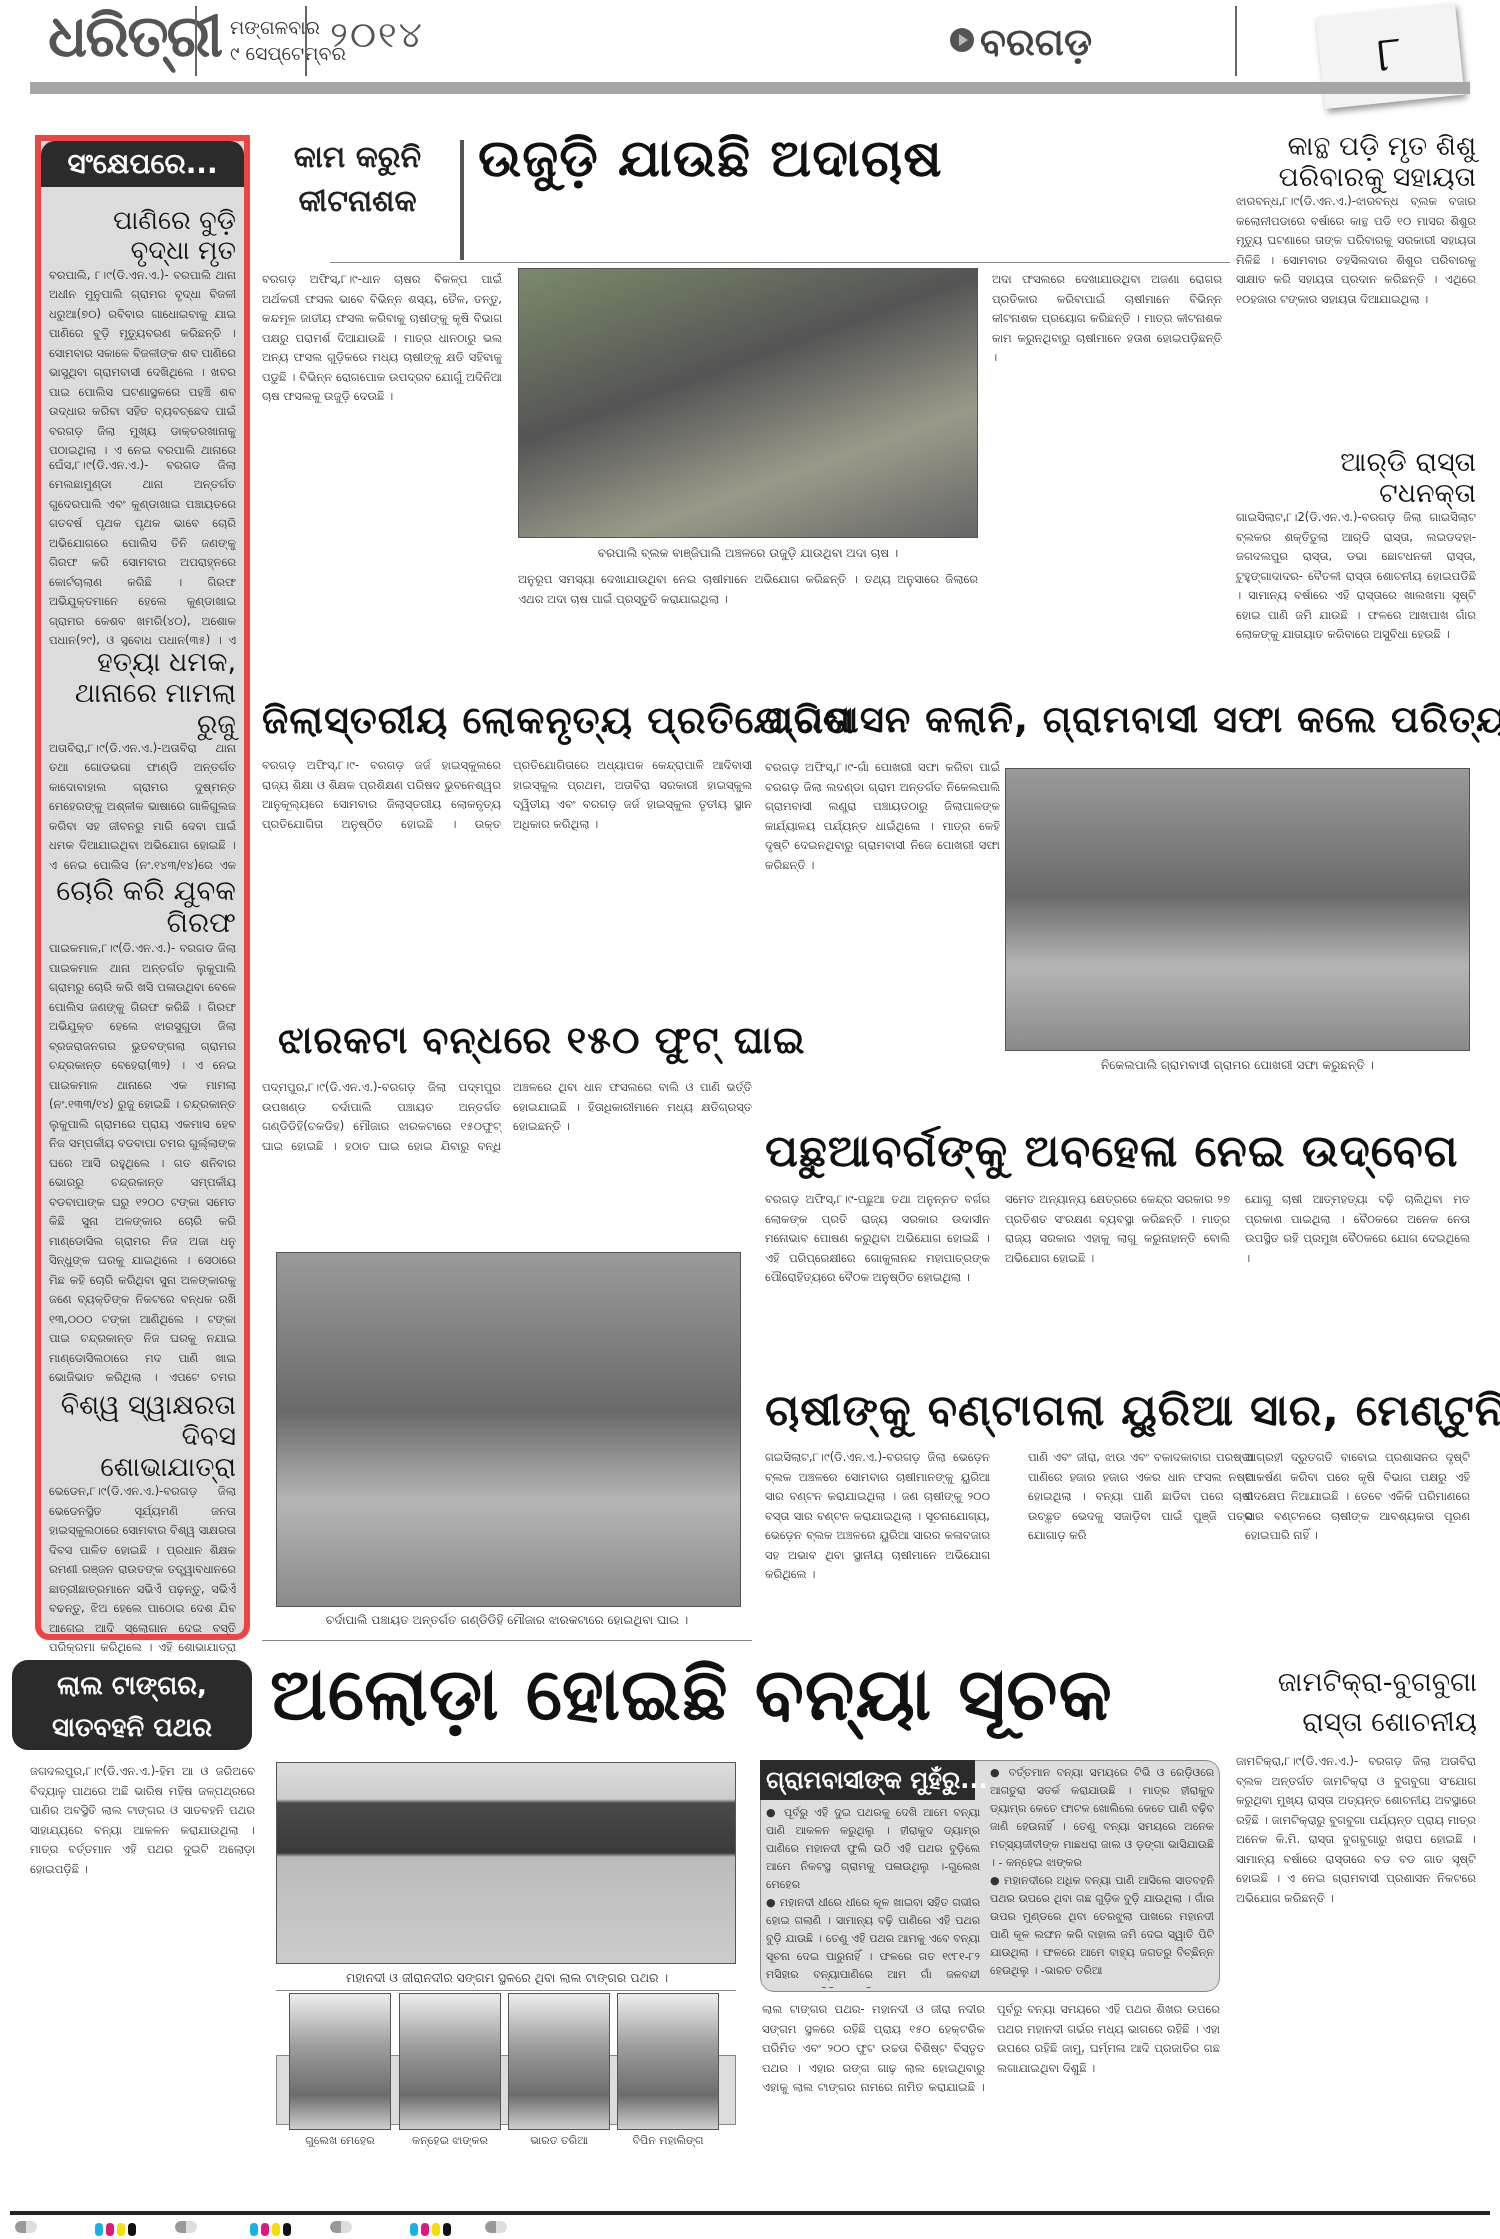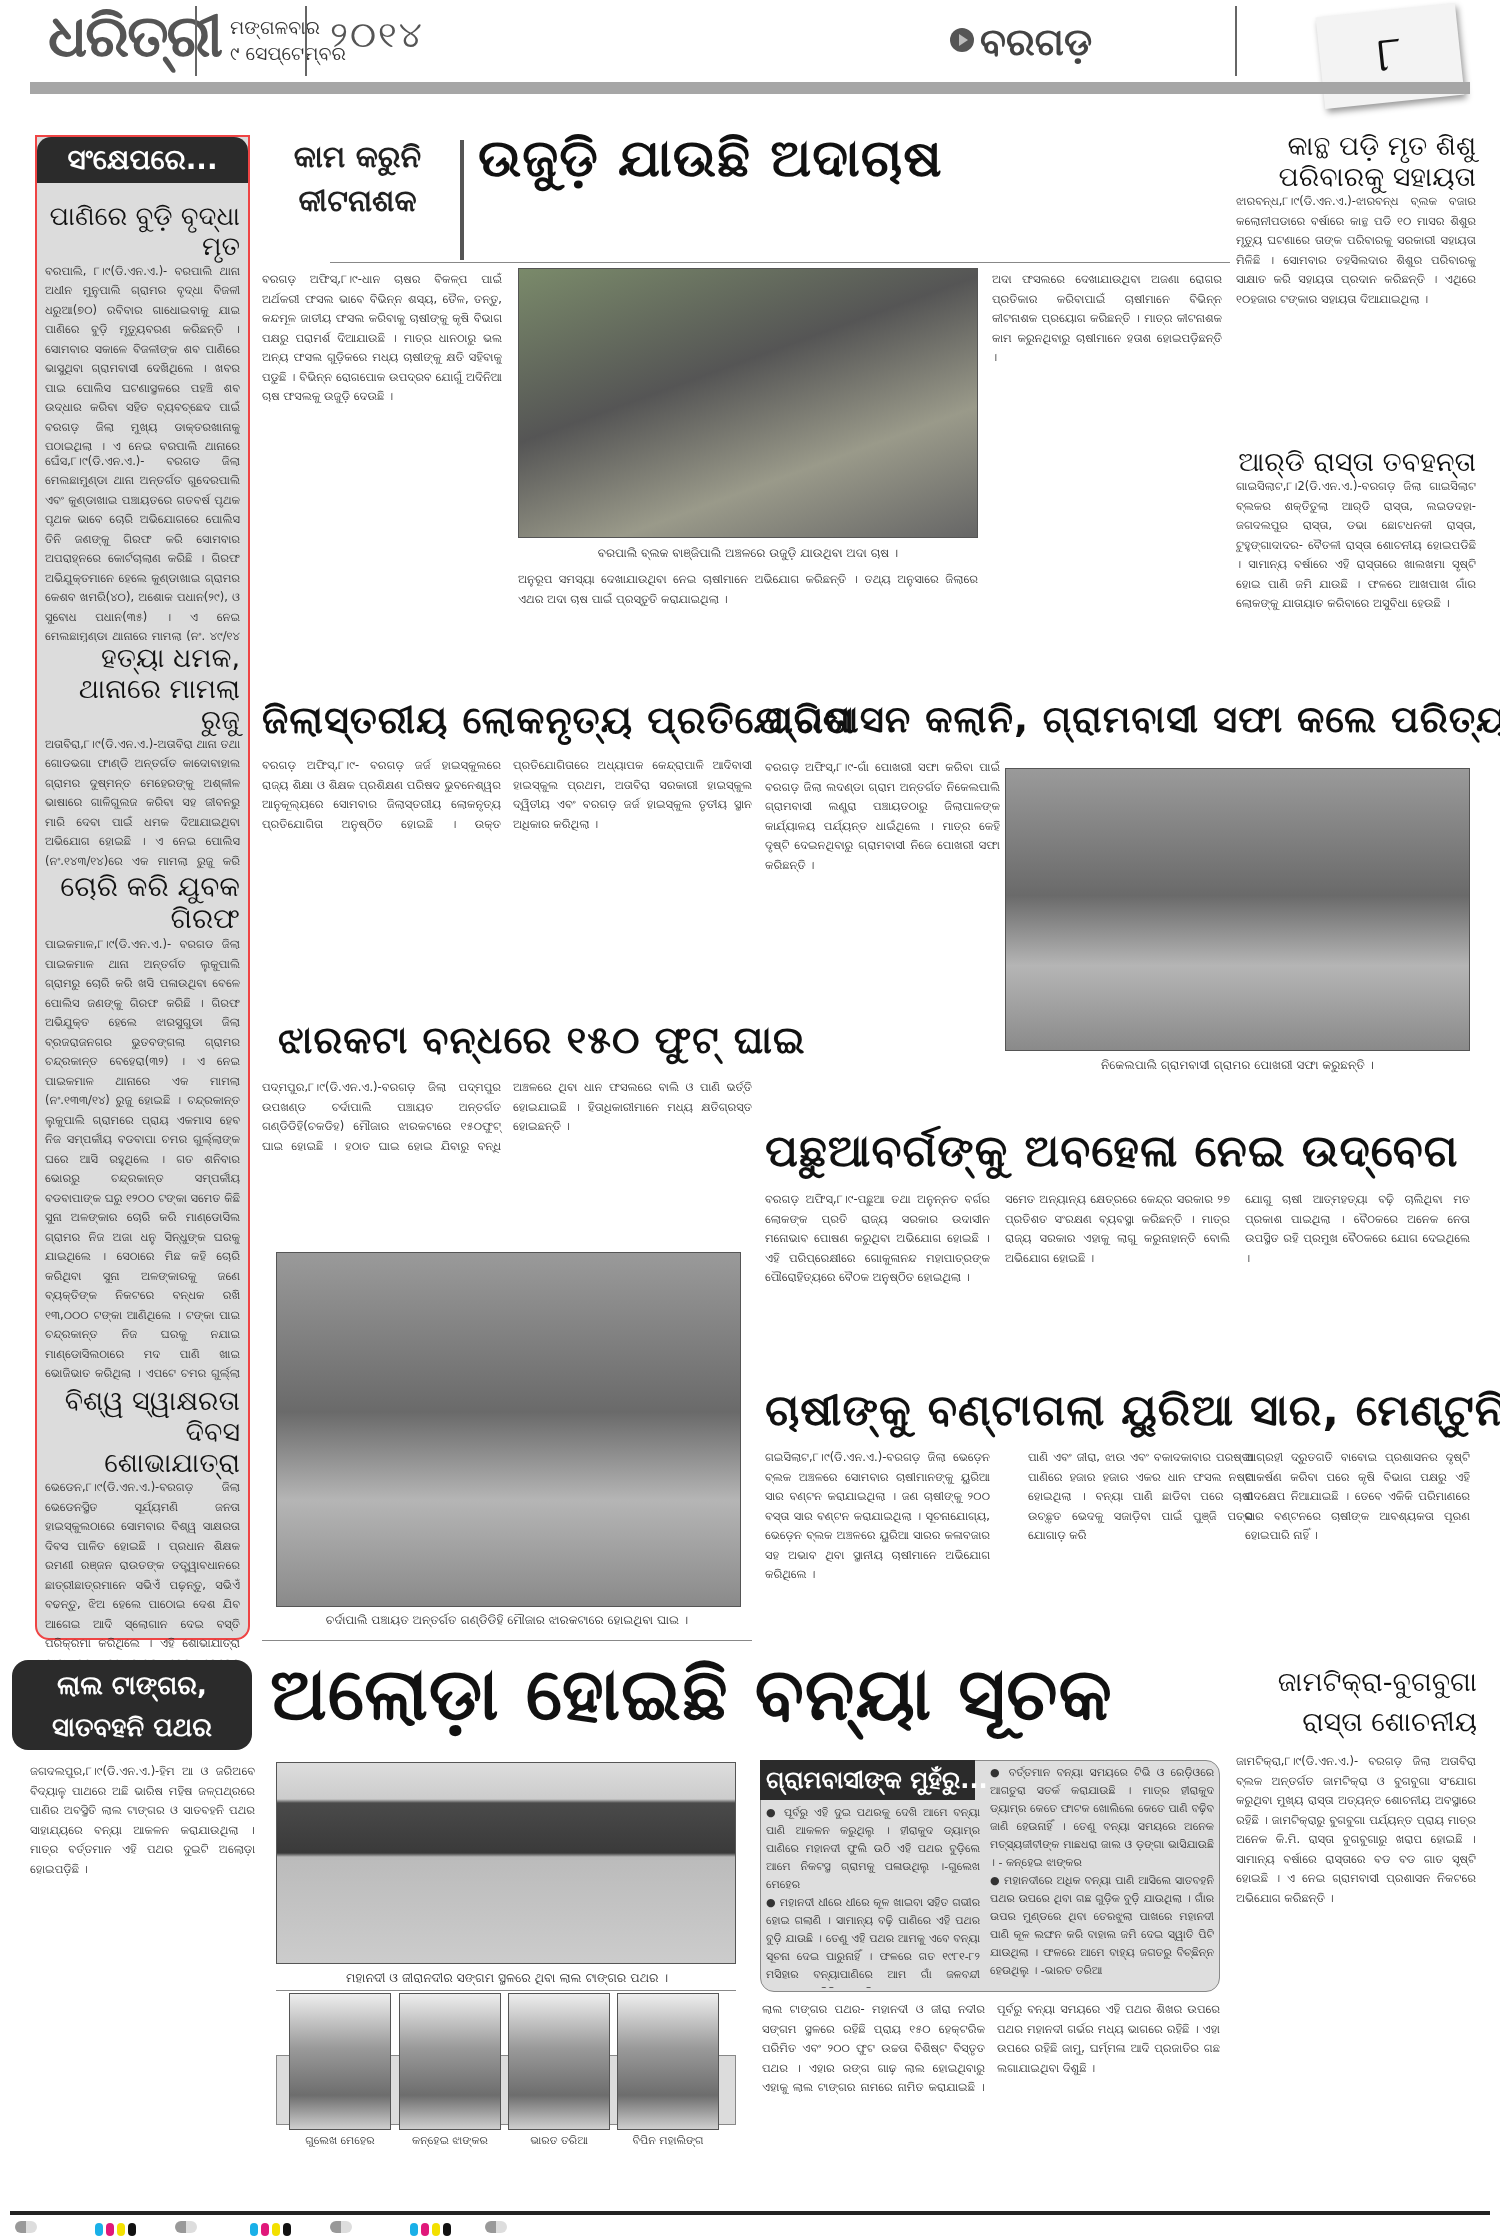--- a/index.html
+++ b/index.html
@@ -8,21 +8,21 @@
 .masthead{left:30px;top:0;width:1440px;height:90px}
 .logo{left:18px;top:2px;font-size:58px;font-weight:bold;color:#555;letter-spacing:-2px}
 .vsep{width:2px;background:#666}
 .dateblk{left:200px;top:14px;font-size:19px;line-height:26px;color:#333}
 .year{left:300px;top:14px;font-size:36px;color:#555;letter-spacing:2px}
 .edition{left:950px;top:20px;font-size:38px;color:#444;font-weight:bold}
 .playicon{left:920px;top:28px;width:24px;height:24px;border-radius:50%;background:#555}
 .playicon:after{content:"";position:absolute;left:9px;top:6px;border-left:9px solid #bbb;border-top:6px solid transparent;border-bottom:6px solid transparent}
 .pagebox{left:1290px;top:10px;width:140px;height:92px;background:#f3f3f3;transform:rotate(-6deg);box-shadow:2px 4px 6px #999;font-size:48px;text-align:center;line-height:86px;color:#111}
 .topbar{left:30px;top:82px;width:1440px;height:12px;background:#a6a6a6}
-.sidebox{background:#dcdcdc;border:2px solid #ef4444;border-radius:0 0 14px 14px}
+.sidebox{background:#dcdcdc;border:6px solid #ef4444;border-radius:0 0 14px 14px}
 .sidehead{background:#2b2b2b;color:#fff;border-radius:14px 14px 0 0;font-weight:bold;text-align:center}
 .h-side{font-weight:normal;text-align:right;color:#111;line-height:1.15}
 .body{font-size:11.5px;line-height:19.5px;color:#333;text-align:justify}
 .big{font-weight:bold;color:#111;white-space:nowrap;letter-spacing:1px}
 .photo{background:linear-gradient(180deg,#9a9a9a,#6a6a6a 45%,#b5b5b5 70%,#8a8a8a);border:1px solid #555}
 .cap{font-size:12px;text-align:center;color:#333}
 .hr{height:2px;background:#888}
 .greybox{background:#dedede;border:1px solid #888;border-radius:0 14px 14px 14px}
 .darkpill{background:#2b2b2b;color:#fff;border-radius:16px;text-align:center;font-weight:bold}
 .portrait{background:linear-gradient(180deg,#eee,#9a9a9a 40%,#6d6d6d 75%,#cfcfcf);border:1px solid #555}
@@ -69,21 +69,21 @@
 <div class="abs hr" style="left:330px;top:262px;width:900px;height:1px"></div>
 <div class="abs body" style="left:262px;top:270px;width:240px;height:420px;overflow:hidden">ବରଗଡ଼ ଅଫିସ୍,୮।୯-ଧାନ ଚାଷର ବିକଳ୍ପ ପାଇଁ ଅର୍ଥକରୀ ଫସଲ ଭାବେ ବିଭିନ୍ନ ଶସ୍ୟ, ତୈଳ, ତନ୍ତୁ, କନ୍ଦମୂଳ ଜାତୀୟ ଫସଲ କରିବାକୁ ଚାଷୀଙ୍କୁ କୃଷି ବିଭାଗ ପକ୍ଷରୁ ପରାମର୍ଶ ଦିଆଯାଉଛି । ମାତ୍ର ଧାନଠାରୁ ଭଲ ଅନ୍ୟ ଫସଲ ଗୁଡ଼ିକରେ ମଧ୍ୟ ଚାଷୀଙ୍କୁ କ୍ଷତି ସହିବାକୁ ପଡୁଛି । ବିଭିନ୍ନ ରୋଗପୋକ ଉପଦ୍ରବ ଯୋଗୁଁ ଅଦିନିଆ ଚାଷ ଫସଲକୁ ଉଜୁଡ଼ି ଦେଉଛି ।</div>
 <div class="abs photo" style="left:518px;top:268px;width:460px;height:270px;background:linear-gradient(160deg,#7a8a6a,#555 40%,#9a9a8a 70%,#666)"></div>
 <div class="abs cap" style="left:518px;top:546px;width:460px">ବରପାଲି ବ୍ଲକ ବାଞ୍ଜିପାଲି ଅଞ୍ଚଳରେ ଉଜୁଡ଼ି ଯାଉଥିବା ଅଦା ଚାଷ ।</div>
 <div class="abs body" style="left:518px;top:570px;width:460px;height:120px;overflow:hidden">ଅନୁରୂପ ସମସ୍ୟା ଦେଖାଯାଉଥିବା ନେଇ ଚାଷୀମାନେ ଅଭିଯୋଗ କରିଛନ୍ତି । ତଥ୍ୟ ଅନୁସାରେ ଜିଲାରେ ଏଥର ଅଦା ଚାଷ ପାଇଁ ପ୍ରସ୍ତୁତି କରାଯାଇଥିଲା ।</div>
 <div class="abs body" style="left:992px;top:270px;width:230px;height:420px;overflow:hidden">ଅଦା ଫସଲରେ ଦେଖାଯାଉଥିବା ଅଜଣା ରୋଗର ପ୍ରତିକାର କରିବାପାଇଁ ଚାଷୀମାନେ ବିଭିନ୍ନ କୀଟନାଶକ ପ୍ରୟୋଗ କରିଛନ୍ତି । ମାତ୍ର କୀଟନାଶକ କାମ କରୁନଥିବାରୁ ଚାଷୀମାନେ ହତାଶ ହୋଇପଡ଼ିଛନ୍ତି ।</div>
 
 <div class="abs" style="left:1236px;top:130px;width:240px">
   <div class="h-side" style="font-size:27px">କାନ୍ଥ ପଡ଼ି ମୃତ ଶିଶୁ ପରିବାରକୁ ସହାୟତା</div>
   <div class="body" style="height:250px;overflow:hidden">ଝାରବନ୍ଧ,୮।୯(ଡି.ଏନ.ଏ.)-ଝାରବନ୍ଧ ବ୍ଲକ ବଜାର କଲୋନୀପଡାରେ ବର୍ଷାରେ କାନ୍ଥ ପଡି ୧୦ ମାସର ଶିଶୁର ମୃତ୍ୟୁ ଘଟଣାରେ ତାଙ୍କ ପରିବାରକୁ ସରକାରୀ ସହାୟତା ମିଳିଛି । ସୋମବାର ତହସିଲଦାର ଶିଶୁର ପରିବାରକୁ ସାକ୍ଷାତ କରି ସହାୟତା ପ୍ରଦାନ କରିଛନ୍ତି । ଏଥିରେ ୧୦ହଜାର ଟଙ୍କାର ସହାୟତା ଦିଆଯାଇଥିଲା ।</div>
-  <div class="h-side" style="font-size:27px;margin-top:4px">ଆର୍‌ଡି ରାସ୍ତା ତବହନ୍ତା</div>
+  <div class="h-side" style="font-size:27px;margin-top:4px">ଆର୍‌ଡି ରାସ୍ତା ଟଧନକ୍ତା</div>
   <div class="body" style="height:218px;overflow:hidden">ଗାଇସିଲାଟ,୮।2(ଡି.ଏନ.ଏ.)-ବରଗଡ଼ ଜିଲା ଗାଇସିଲାଟ ବ୍ଲକର ଶକ୍ତିତୁଲା ଆର୍‌ଡି ରାସ୍ତା, ଲଇଡଦହା-ଜଗଦଲପୁର ରାସ୍ତା, ଡଭା ଛୋଟଧନକୀ ରାସ୍ତା, ଟୁହୁଙ୍ଗାଦାଦର- ବୈତଳୀ ରାସ୍ତା ଶୋଚନୀୟ ହୋଇପଡିଛି । ସାମାନ୍ୟ ବର୍ଷାରେ ଏହି ରାସ୍ତାରେ ଖାଲଖମା ସୃଷ୍ଟି ହୋଇ ପାଣି ଜମି ଯାଉଛି । ଫଳରେ ଆଖପାଖ ଗାଁର ଲୋକଙ୍କୁ ଯାତାୟାତ କରିବାରେ ଅସୁବିଧା ହେଉଛି ।</div>
 </div>
 
 <div class="abs big" style="left:262px;top:698px;font-size:38px">ଜିଲାସ୍ତରୀୟ ଲୋକନୃତ୍ୟ ପ୍ରତିଯୋଗିତା</div>
 <div class="abs body" style="left:262px;top:756px;width:490px;height:258px;overflow:hidden;column-count:2">ବରଗଡ଼ ଅଫିସ୍,୮।୯- ବରଗଡ଼ ଜର୍ଜ ହାଇସ୍କୁଲରେ ରାଜ୍ୟ ଶିକ୍ଷା ଓ ଶିକ୍ଷକ ପ୍ରଶିକ୍ଷଣ ପରିଷଦ ଭୁବନେଶ୍ୱର ଆନୁକୂଲ୍ୟରେ ସୋମବାର ଜିଲାସ୍ତରୀୟ ଲୋକନୃତ୍ୟ ପ୍ରତିଯୋଗିତା ଅନୁଷ୍ଠିତ ହୋଇଛି । ଉକ୍ତ ପ୍ରତିଯୋଗିତାରେ ଅଧ୍ୟାପକ କେନ୍ଦ୍ରାପାଳି ଆଦିବାସୀ ହାଇସ୍କୁଲ ପ୍ରଥମ, ଅତାବିରା ସରକାରୀ ହାଇସ୍କୁଲ ଦ୍ୱିତୀୟ ଏବଂ ବରଗଡ଼ ଜର୍ଜ ହାଇସ୍କୁଲ ତୃତୀୟ ସ୍ଥାନ ଅଧିକାର କରିଥିଲା ।</div>
 
 <div class="abs big" style="left:278px;top:1018px;font-size:38px">ଝାରକଟା ବନ୍ଧରେ ୧୫୦ ଫୁଟ୍ ଘାଇ</div>
 <div class="abs body" style="left:262px;top:1078px;width:490px;height:170px;overflow:hidden;column-count:2">ପଦ୍ମପୁର,୮।୯(ଡି.ଏନ.ଏ.)-ବରଗଡ଼ ଜିଲା ପଦ୍ମପୁର ଉପଖଣ୍ଡ ଚର୍ଦାପାଲି ପଞ୍ଚାୟତ ଅନ୍ତର୍ଗତ ଗଣ୍ଡିଡିହି(ଚକଡିହ) ମୌଜାର ଝାରକଟାରେ ୧୫୦ଫୁଟ୍ ଘାଇ ହୋଇଛି । ହଠାତ ଘାଇ ହୋଇ ଯିବାରୁ ବନ୍ଧି ଅଞ୍ଚଳରେ ଥିବା ଧାନ ଫସଲରେ ବାଲି ଓ ପାଣି ଭର୍ତ୍ତି ହୋଇଯାଇଛି । ହିତାଧିକାରୀମାନେ ମଧ୍ୟ କ୍ଷତିଗ୍ରସ୍ତ ହୋଇଛନ୍ତି ।</div>
 <div class="abs photo" style="left:276px;top:1252px;width:465px;height:355px"></div>
 <div class="abs cap" style="left:262px;top:1613px;width:490px">ଚର୍ଦାପାଲି ପଞ୍ଚାୟତ ଅନ୍ତର୍ଗତ ଗଣ୍ଡିଡିହି ମୌଜାର ଝାରକଟାରେ ହୋଇଥିବା ଘାଇ ।</div>

